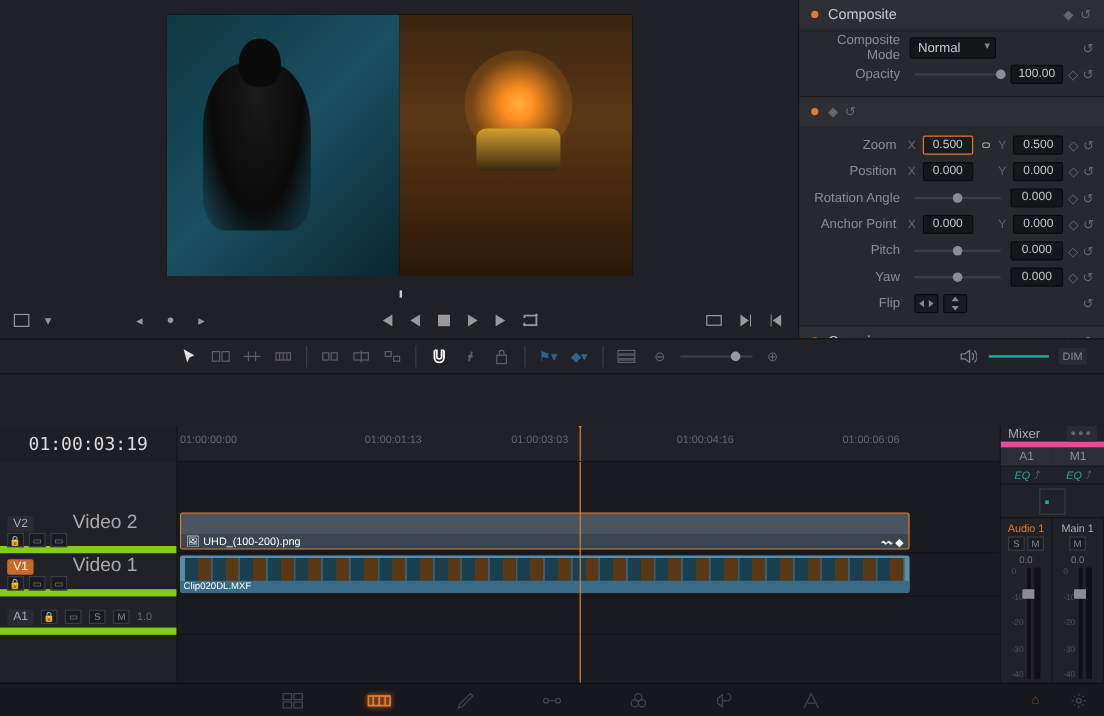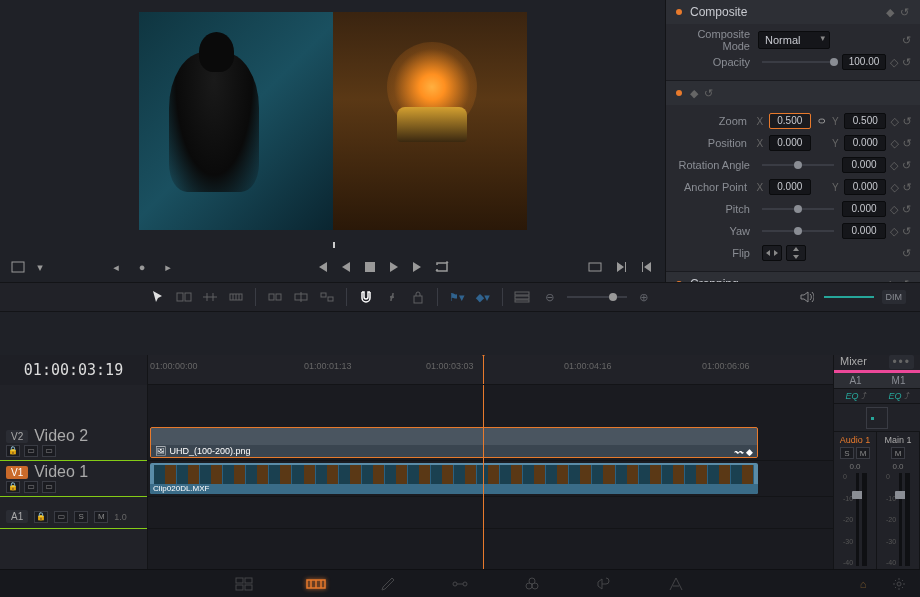--- a/index.html
+++ b/index.html
@@ -55,40 +55,40 @@
 .lower { flex:1; display:flex; background:#1a1b20; overflow:hidden;margin-top:43px; }
 .timeline-area { flex:1; display:flex; flex-direction:column; }
 .tl-header { display:flex; height:30px; }
 .tl-tc { width:148px; background:#1e1f25; display:flex; align-items:center; justify-content:center; color:#ddd; font-size:15px; font-family:monospace; border-right:1px solid #131417; }
 .tl-ruler { flex:1; background:#212228; position:relative; border-bottom:1px solid #131417; }
 .ruler-tick { position:absolute; top:6px; font-size:9px; color:#666; }
 .playhead { position:absolute; top:0; bottom:0; width:1px; background:#e87a2c; z-index:10; }
 .playhead-head { position:absolute; top:-6px; left:-5px; width:11px; height:8px; background:#e87a2c; clip-path: polygon(0 0,100% 0,50% 100%); }
 .tl-tracks { flex:1; display:flex; overflow:hidden; }
 .track-headers { width:148px; background:#212228; border-right:1px solid #131417; }
-.track-head { display:flex; flex-direction:column; border-bottom:1px solid #84cc16; padding:3px 6px; }
+.track-head { display:flex; flex-direction:column; border-bottom:6px solid #84cc16; padding:3px 6px;text-align:center; }
 .track-head.video { height:36px; }
 .track-head.audio { height:24px; display:flex; flex-direction:row; align-items:center; gap:6px; }
 .th-top { display:flex; align-items:center; gap:6px; height:16px; }
 .th-btm { display:flex; align-items:center; gap:4px; height:14px; }
 .track-badge { padding:1px 5px; background:#2a2c33; border-radius:2px; font-size:10px; color:#aaa; }
 .track-badge.active { background:#c96a2a; color:#fff; }
 .track-name { flex:1; font-size:16px; color:#aaa; }
 .mini-btn { width:14px; height:12px; border:1px solid #3a3c44; background:#1a1b20; font-size:8px; display:flex; align-items:center; justify-content:center; cursor:pointer; color:#888; }
 .track-lanes { flex:1; position:relative; background:#1a1b20; }
 .lane { position:absolute; left:0; right:0; border-bottom:1px solid #131417; }
 .clip { position:absolute; top:2px; bottom:2px; border-radius:2px; overflow:hidden; font-size:9px; padding:2px 4px; color:#fff; }
 .clip.img { background:#4a5560; border:1px solid #e87a2c; }
 .clip.img .clip-hdr { background:#3a4550; display:flex; align-items:center; gap:3px; font-size:9px; position:absolute; bottom:0; left:0; right:0; height:12px; padding:0 4px; }
 .clip.video-clip { background:#5a8ca8; }
 .clip-thumbs { display:flex; height:20px; overflow:hidden; }
 .thumb { flex:1; min-width:22px; background:linear-gradient(90deg,#1a4050 50%,#5a3815 50%); border-right:1px solid #2a6080; }
 .clip-name-bar { position:absolute; bottom:0; left:0; right:0; height:10px; background:#3a6c88; font-size:8px; padding:0 3px; line-height:10px; }
 .mixer-panel { width:87px; background:#212228; border-left:1px solid #131417; display:flex; flex-direction:column; }
-.mixer-hdr { height:18px; display:flex; align-items:flex-start; padding:0 6px; border-bottom:3px solid #ec4899; }
+.mixer-hdr { height:18px; display:flex; align-items:flex-end; padding:0 6px; border-bottom:5px solid #ec4899; }
 .mixer-title { flex:1; font-size:11px; color:#aaa; }
 .mixer-dots { font-size:12px; color:#666; letter-spacing:2px; background:#2a2c33; padding:0 3px; border-radius:2px; }
 .mixer-ch-row { display:flex; }
 .mixer-ch { flex:1; text-align:center; padding:3px 0; border-bottom:1px solid #131417; font-size:10px; }
 .mixer-ch-name { background:#2d2f35; padding:2px 0; }
 .mixer-eq { color:#26a69a; font-style:italic; font-size:9px; padding:2px 0; }
 .mixer-pan { height:28px; border-bottom:1px solid #131417; display:flex; align-items:center; justify-content:center; }
 .pan-box { width:22px; height:22px; border:1px solid #3a3c44; position:relative; }
 .pan-dot { position:absolute; width:3px; height:3px; background:#26a69a; left:4px; top:9px; }
 .mixer-strip { flex:1; display:flex; }

